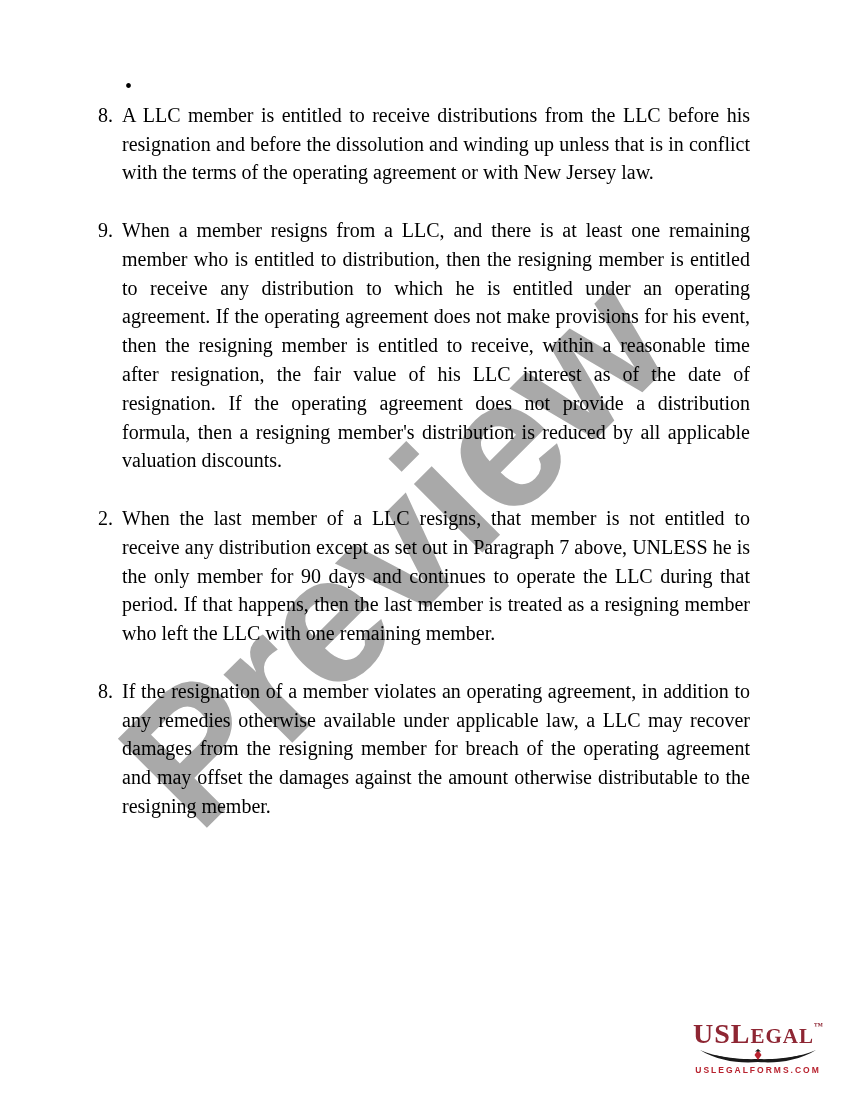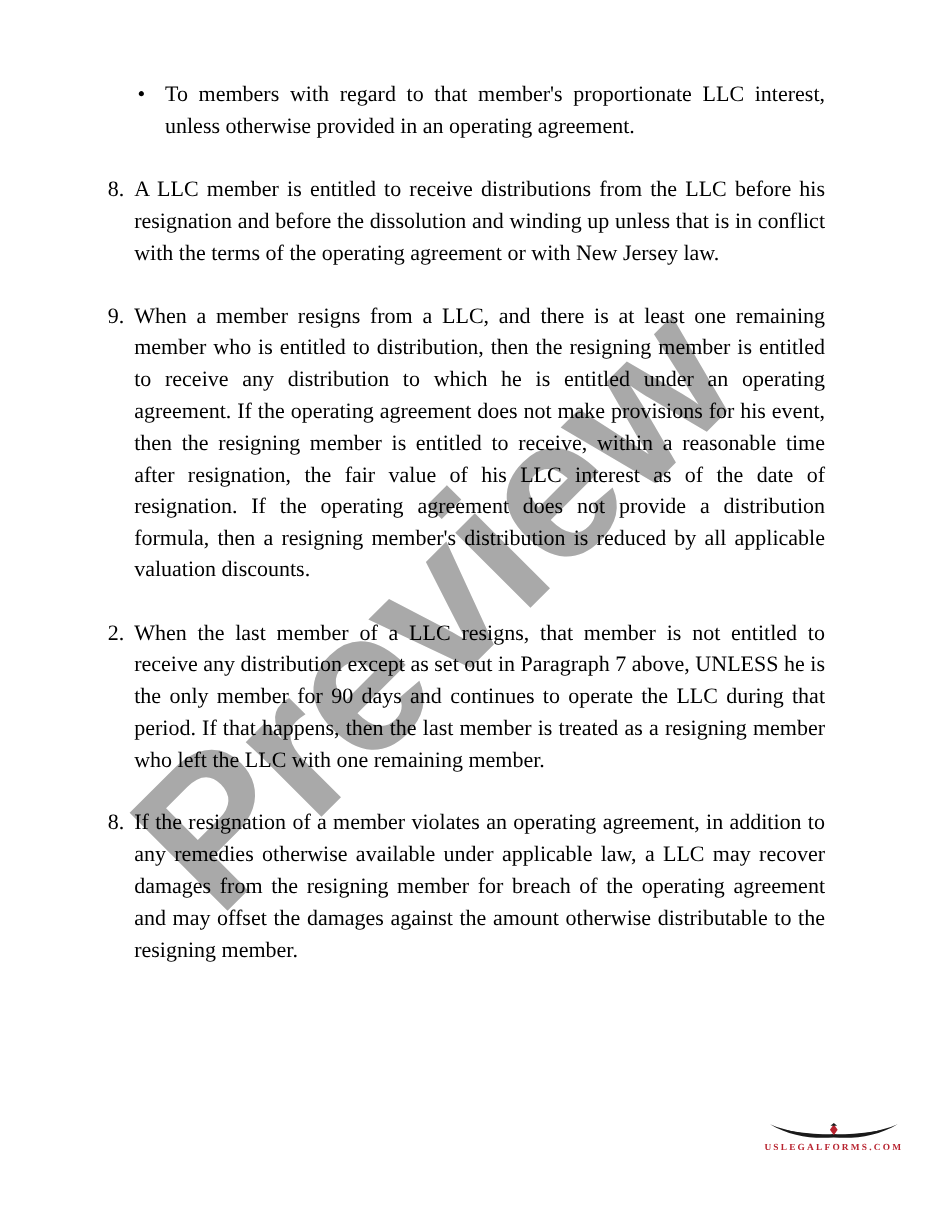--- a/index.html
+++ b/index.html
@@ -85,40 +85,39 @@
   .brand .tm {
     font-size: 9px;
     vertical-align: 14px;
     letter-spacing: 0;
   }
   .eagle {
     display: block;
     margin: 1px auto 2px auto;
   }
   .site {
-    font-family: Liberation Serif, serif;
+    font-family: Liberation Sans, sans-serif;
     font-weight: bold;
     font-size: 8.5px;
     letter-spacing: 2px;
     color: #b8232f;
     white-space: nowrap;
   }
 </style>
 </head>
 <body>
 
 <div class="page">
 
   <div class="watermark">Preview</div>
 
   <div class="content">
 
     <div class="bullet-item">
       <span class="bullet-marker">•</span>
-      <span>To members with regard to that member's proportionate LLC interest, unless otherwise provided in an operating agreement.</span>
     </div>
 
     <div class="para">
       <span class="para-number">8.</span>
       <span>A LLC member is entitled to receive distributions from the LLC before his resignation and before the dissolution and winding up unless that is in conflict with the terms of the operating agreement or with New Jersey law.</span>
     </div>
 
     <div class="para">
       <span class="para-number">9.</span>
       <span>When a member resigns from a LLC, and there is at least one remaining member who is entitled to distribution, then the resigning member is entitled to receive any distribution to which he is entitled under an operating agreement.  If the operating agreement does not make provisions for his event, then the resigning member is entitled to receive, within a reasonable time after resignation, the fair value of his LLC interest as of the date of resignation.  If the operating agreement does not provide a distribution formula, then a resigning member's distribution is reduced by all applicable valuation discounts.</span>
@@ -130,20 +129,23 @@
     </div>
 
     <div class="para">
       <span class="para-number">8.</span>
       <span>If the resignation of a member violates an operating agreement, in addition to any remedies otherwise available under applicable law, a LLC may recover damages from the resigning member for breach of the operating agreement and may offset the damages against the amount otherwise distributable to the resigning member.</span>
     </div>
 
   </div>
 
   <div class="logo">
+    <div class="brand">
+      <span class="big">US</span><span class="big">L</span><span class="small">EGAL</span><span class="tm">™</span>
+    </div>
     <svg class="eagle" width="118" height="15" viewBox="0 0 118 15" xmlns="http://www.w3.org/2000/svg">
       <path d="M1,1 C20,9 42,11.5 59,10.5 C76,11.5 98,9 117,1 C99,12 78,14.5 59,13 C40,14.5 19,12 1,1 Z" fill="#1a1a1a"></path>
       <path d="M14,6 C36,10 48,10.5 59,10 C70,10.5 82,10 104,6 C84,12.5 70,13 59,12.2 C48,13 34,12.5 14,6 Z" fill="#1a1a1a"></path>
       <path d="M59,1 L62.5,6 L59,11 L55.5,6 Z" fill="#b8232f"></path>
       <path d="M56,2.5 L62,2.5 L59,0 Z" fill="#1a1a1a"></path>
     </svg>
     <div class="site">USLEGALFORMS.COM</div>
   </div>
 
 </div>

